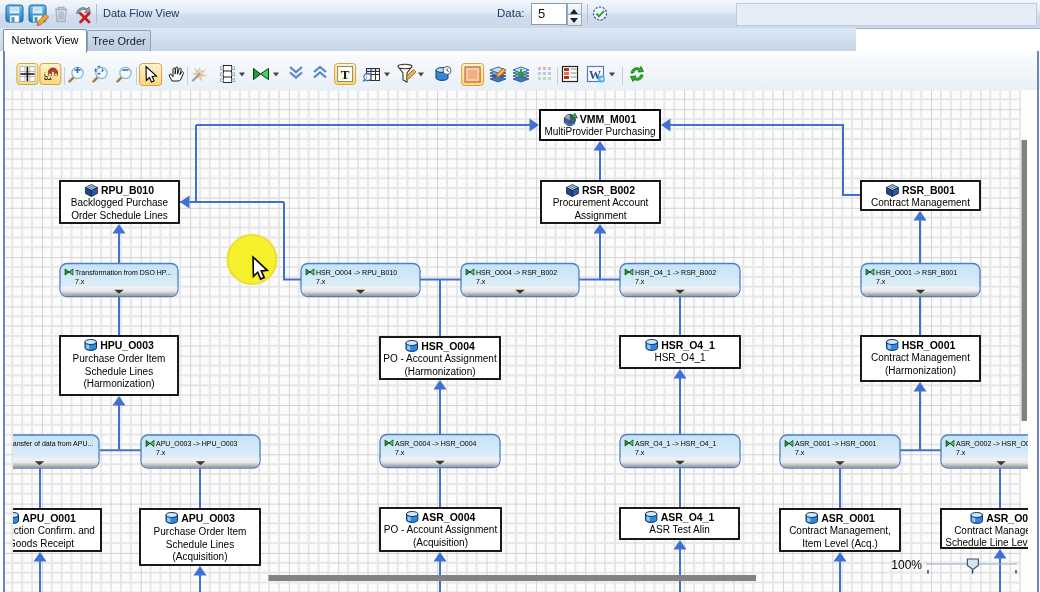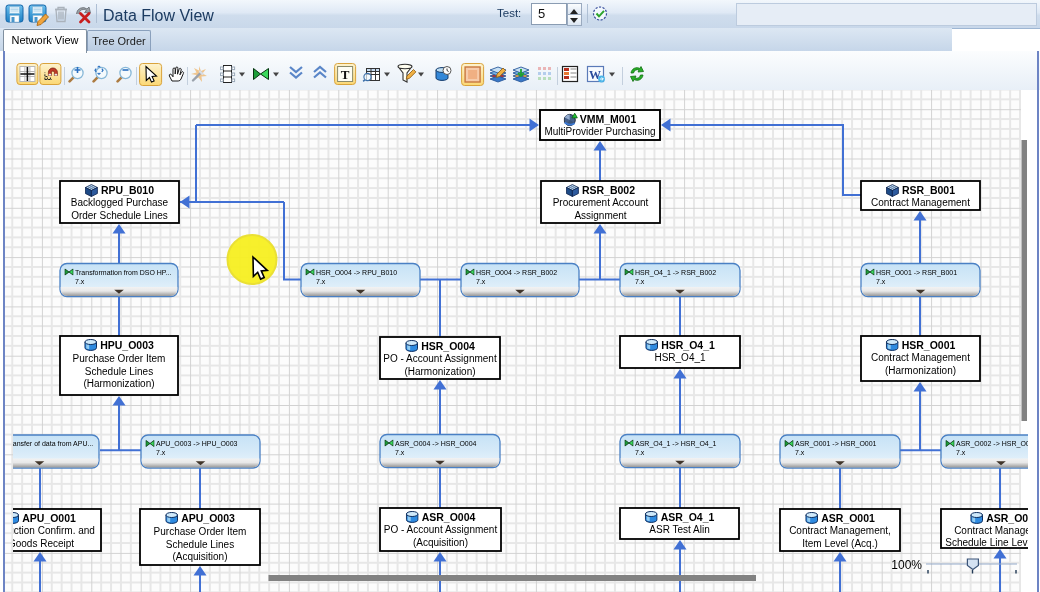--- a/index.html
+++ b/index.html
@@ -1,36 +1,36 @@
 <!DOCTYPE html>
 <html><head>
 <meta charset="utf-8">
 <style>
   html,body{margin:0;padding:0;}
   body{width:1040px;height:592px;overflow:hidden;font-family:"Liberation Sans",sans-serif;position:relative;background:#fff;}
   #topbar{position:absolute;left:0;top:0;width:1040px;height:28px;
     background:linear-gradient(#f2f7fc,#dfe9f5 45%,#cfdded 55%,#c9d8ea);
     border-bottom:1px solid #9eb6d3;}
   .sep1{position:absolute;top:4px;width:1px;height:19px;background:#aebfd4;}
-  #dfvlabel{position:absolute;left:103px;top:7px;font-size:16px;color:#1c3b61;}
+  #dfvlabel{position:absolute;left:103px;top:7px;font-size:11px;color:#1c3b61;}
   #combo{position:absolute;left:187px;top:3px;width:296px;height:20px;background:#fff;border:1px solid #8a9cb2;}
   #combo .ctext{position:absolute;left:6px;top:3px;font-size:12px;color:#111;white-space:nowrap;}
   #combo .cbtn{position:absolute;right:1px;top:1px;width:15px;height:16px;background:linear-gradient(#f4f8fc,#d7e3f0);border-left:1px solid #a8b8cc;}
   #combo .cbtn:after{content:"";position:absolute;left:4px;top:7px;border:3.5px solid transparent;border-top:4.5px solid #243a52;}
   #levlabel{position:absolute;left:497px;top:7px;font-size:11.5px;color:#1c3b61;}
   #spinfield{position:absolute;left:531px;top:3px;width:34px;height:20px;background:#fff;border:1px solid #8a9cb2;}
   #spinfield span{position:absolute;left:6px;top:2px;font-size:13px;color:#111;}
   .spinbtn{position:absolute;left:567px;width:13px;height:10px;background:linear-gradient(#fbfdfe,#dce6f2);border:1px solid #9aaabf;}
   .spinbtn:after{content:"";position:absolute;left:2px;border:4px solid transparent;}
   #spinup{top:3px;}
   #spinup:after{top:1px;border-bottom:5px solid #222;}
   #spindn{top:14px;}
   #spindn:after{top:3px;border-top:5px solid #222;}
   #actuality{position:absolute;right:6px;top:7px;font-size:11.8px;color:#10243c;}
-  #tabbar{position:absolute;left:0;top:28px;width:952px;height:23px;
+  #tabbar{position:absolute;left:0;top:28px;width:856px;height:23px;
     background:linear-gradient(#dce7f3,#c6d6e9);}
   .tab{position:absolute;top:1px;height:22px;font-size:11px;line-height:21px;text-align:center;border:1px solid #808f9f;border-bottom:none;border-radius:2px 2px 0 0;}
   #tab1{left:3px;width:82px;background:#fff;color:#000;z-index:2;height:23px;}
   #tab2{left:87px;width:62px;background:linear-gradient(#d3e0ef,#b9cbe1);color:#1a1a1a;top:2px;height:20px;border-color:#8aa0bc;}
   #toolbar2{position:absolute;left:3px;top:51px;width:1037px;height:39px;background:linear-gradient(#fbfdfe,#e8eff7);border-bottom:1px solid #c3cdd8;}
   #leftborder{position:absolute;left:3px;top:51px;width:2px;height:541px;background:#6d84c4;z-index:9;}
   #rightborder{position:absolute;left:1037px;top:51px;width:2px;height:541px;background:#6d84c4;z-index:9;}
 </style>
 </head>
 <body>
@@ -70,21 +70,21 @@
     <path d="M76.5,14 a6.5,6.5 0 0 1 10.5,-5 l2,-2 l1.5,6 l-6,-0.5 l2,-2 a4.5,4.5 0 0 0 -7.5,3.5" fill="#9aa0a6" stroke="#666c72" stroke-width="0.8"></path>
     <path d="M80.5,13.5 l8.5,8.5 M89,13.5 l-8.5,8.5" stroke="#c81e1e" stroke-width="2.8" stroke-linecap="round"></path>
   </g>
 
   <g>
     <circle cx="600" cy="13.5" r="6.5" fill="#f2f8fd" stroke="#3a4f9c" stroke-width="1.2" stroke-dasharray="2.2,1.4"></circle>
     <path d="M596.5,13.5 l2.5,2.8 l5,-5.5" stroke="#2ca32c" stroke-width="2" fill="none"></path>
   </g>
 </svg>
   <div id="dfvlabel">Data Flow View</div>
-  <div id="levlabel">Test:</div>
+  <div id="levlabel">Data:</div>
   <div id="spinfield">
       <span>5</span>
     </div>
   <div class="spinbtn" id="spinup"></div>
   <div class="spinbtn" id="spindn"></div>
   <div class="sep1" style="left:96px"></div>
   <div class="sep1" style="left:587px"></div>
   <div style="position:absolute;left:736px;top:3px;width:299px;height:21px;background:#e6edf6;border:1px solid #bccbde;"></div>
 </div>
 <div id="tabbar">

